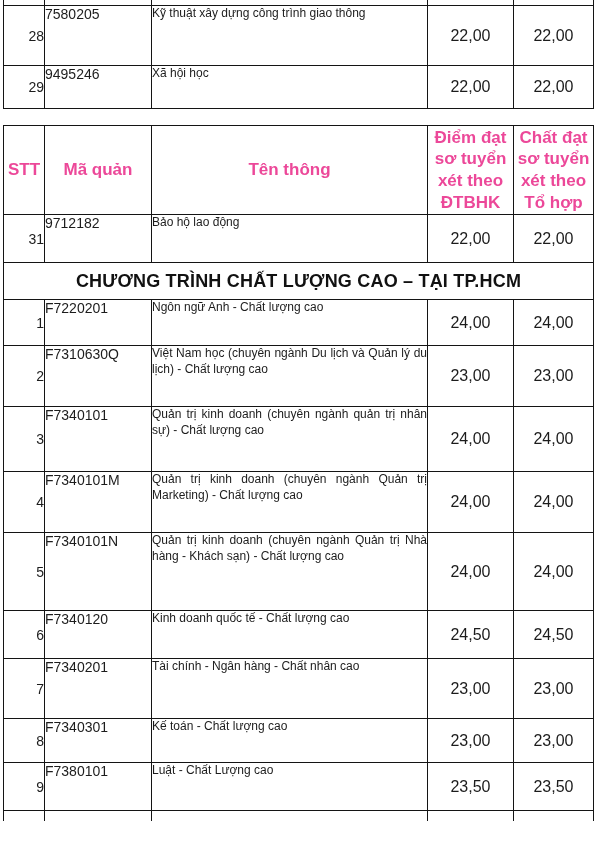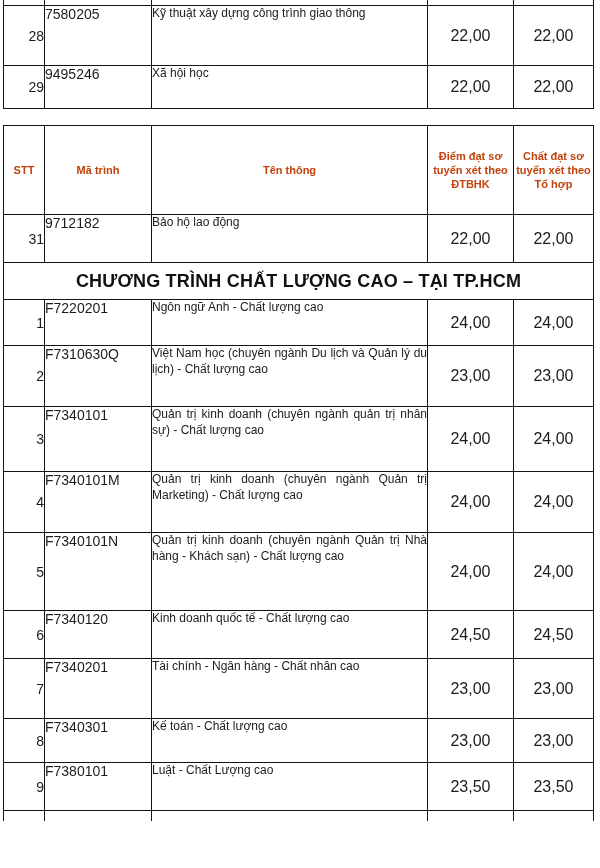--- a/index.html
+++ b/index.html
@@ -22,27 +22,27 @@
     border: 1.6px solid #141414;
     padding: 0;
     overflow: hidden;
   }
   
   tr.stub-top td { border-top: none; height: 5px; }
   tr.stub-bottom td { border-bottom: none; height: 10px; }
   
   thead th {
     font-weight: bold;
-    font-size: 11px;
+    font-size: 17px;
     line-height: 1.28;
     text-align: center;
     vertical-align: middle;
     height: 88px;
     padding: 2px 3px;
-    color: #c2410c;
+    color: #ec4899;
   }
   
   tr.section-row td {
     font-weight: bold;
     font-size: 18px;
     text-align: center;
     vertical-align: middle;
     height: 36px;
     letter-spacing: 0.2px;
     color: #111;
@@ -118,21 +118,21 @@
       <colgroup>
         <col style="width:41px">
           <col style="width:107px">
           <col style="width:276px">
         <col style="width:86px">
           <col style="width:80px">
       </colgroup>
       <thead>
         <tr>
           <th>STT</th>
-          <th>Mã trình</th>
+          <th>Mã quản</th>
           <th>Tên thông</th>
           <th>Điểm đạt sơ tuyển xét theo ĐTBHK</th>
           <th>Chất đạt sơ tuyển xét theo Tổ hợp</th>
         </tr>
       </thead>
       <tbody id="main-body-regular">
           <tr class="data-row" style="height: 48px;">
     <td class="c-stt">31</td>
     <td class="c-code">9712182</td>
     <td class="c-name">Bảo hộ lao động</td>

